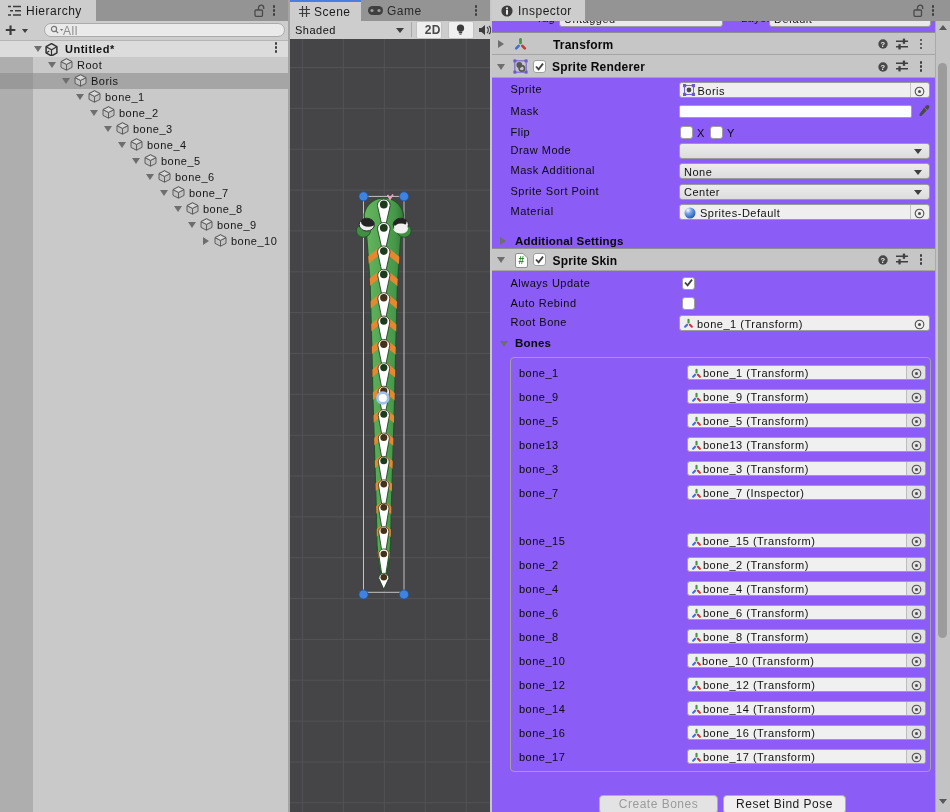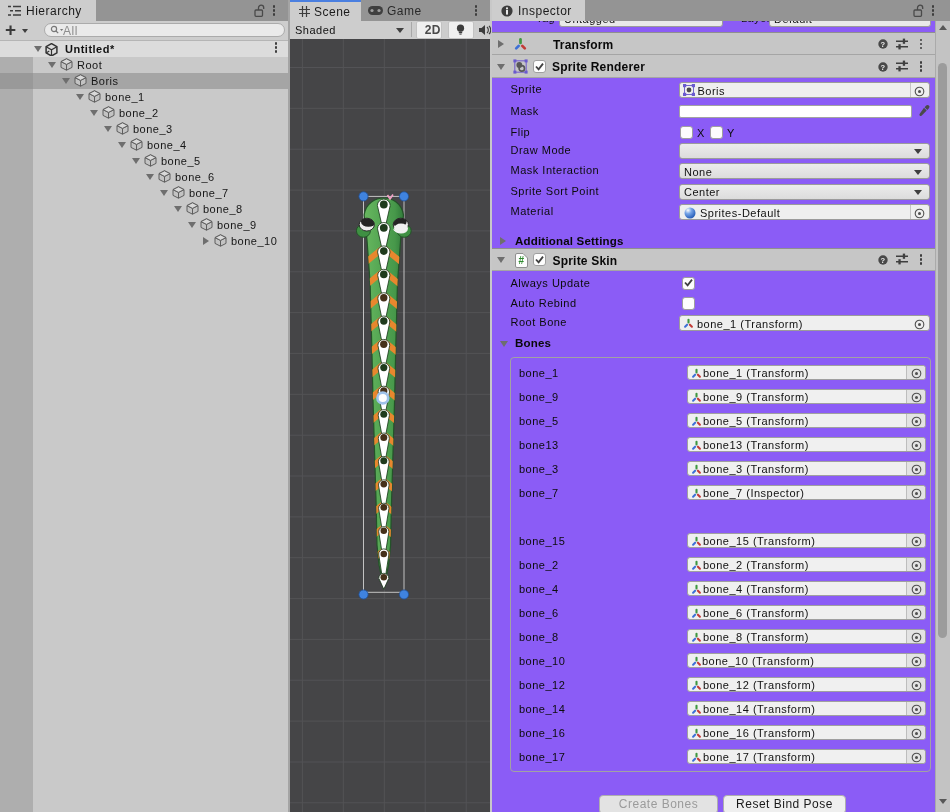--- a/index.html
+++ b/index.html
@@ -423,21 +423,21 @@
             <path d="M8.2 1.6a1.9 1.9 0 0 1 2.7 2.7l-1.6 1.6-2.7-2.7z" fill="#4a4a4a"></path>
             <path d="M6 3.8l2.7 2.7-4.9 4.9c-.5.5-1.2.3-1.6.6l-.9-.9c.3-.4.1-1.1.6-1.6z" fill="#4a4a4a"></path>
           </svg></div>
 <div class="ilbl" style="left:18.5px;top:105px">Flip</div>
 <div class="cb" style="left:188px;top:105px"></div>
 <div class="ilbl" style="left:205px;top:105.5px">X</div>
 <div class="cb" style="left:217.5px;top:105px"></div>
 <div class="ilbl" style="left:235px;top:105.5px">Y</div>
 <div class="ilbl" style="left:18.5px;top:122.5px">Draw Mode</div>
 <div class="dd" style="left:187px;top:121.5px;width:251px;height:16px"><span style="position:relative;top:19px">Simple</span><span class="arr" style="top:5.5px"></span></div>
-<div class="ilbl" style="left:18.5px;top:143.0px">Mask Interaction</div>
+<div class="ilbl" style="left:18.5px;top:143.0px">Mask Additional</div>
 <div class="dd" style="left:187px;top:142.0px;width:251px;height:16px"><span style="position:relative;top:1.5px">None</span><span class="arr" style="top:5.5px"></span></div>
 <div class="ilbl" style="left:18.5px;top:163.5px">Sprite Sort Point</div>
 <div class="dd" style="left:187px;top:162.5px;width:251px;height:16px"><span style="position:relative;top:1.5px">Center</span><span class="arr" style="top:5.5px"></span></div>
 <div class="ilbl" style="left:18.5px;top:184px">Material</div>
 <div class="objf" style="left:187px;top:183px;width:251px;height:16px">
           <span style="position:absolute;left:4px;top:2px"><svg width="12" height="12" viewBox="0 0 12 12">
               <circle cx="6" cy="6" r="5.5" fill="url(#matg)"></circle>
               <defs>
                 <radialGradient id="matg" cx="0.32" cy="0.25" r="0.9">
                   <stop offset="0" stop-color="#fdfdfd"></stop>

